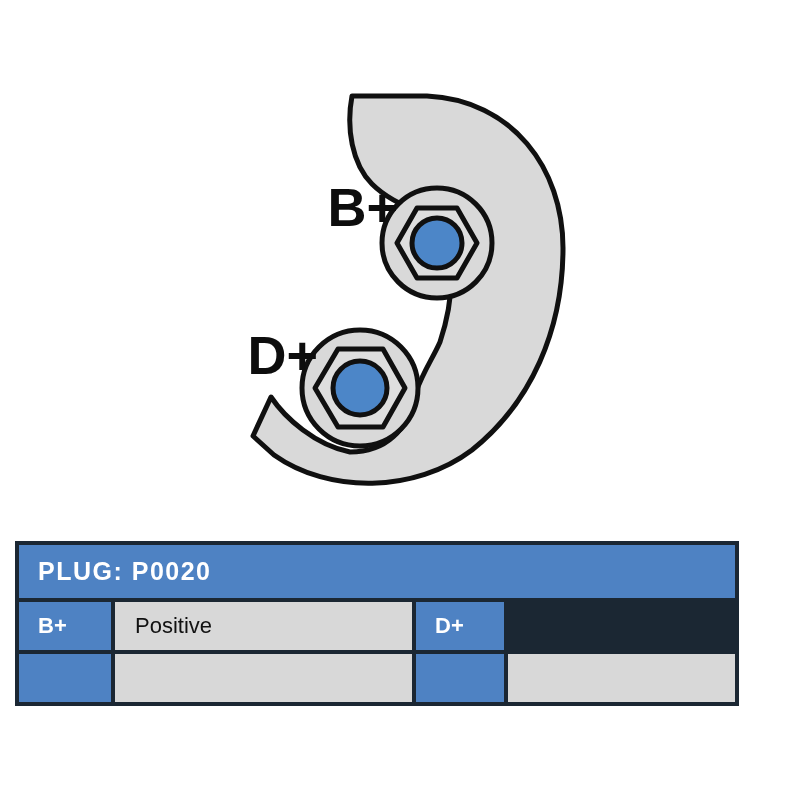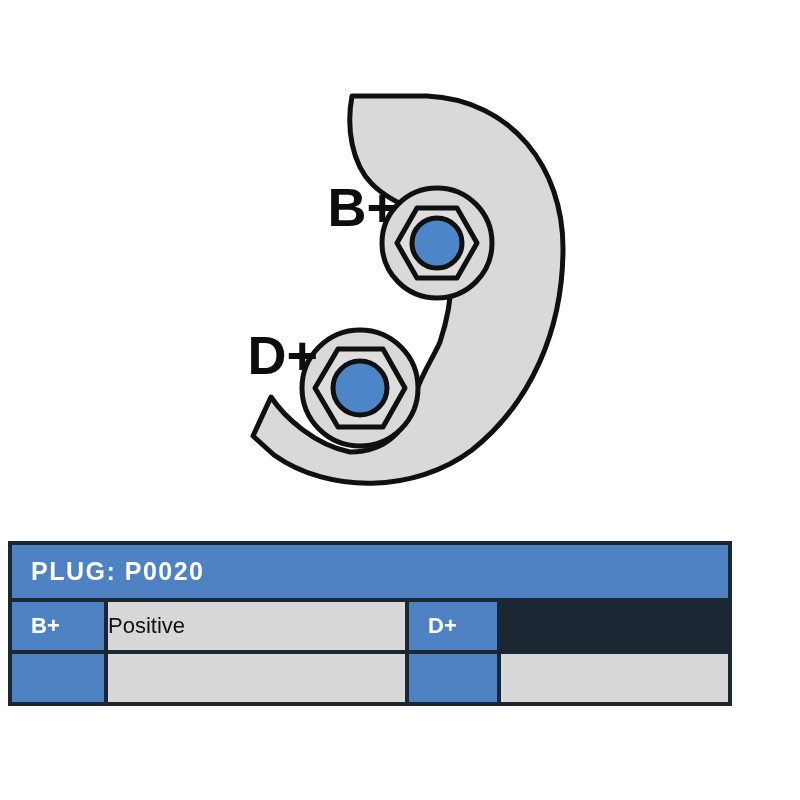--- a/index.html
+++ b/index.html
@@ -9,34 +9,34 @@
   
   .diagram-svg{position:absolute;left:0;top:0;}
   .body-shape{fill:var(--body-gray,#d9d9d9);stroke:var(--outline,#101010);stroke-width:5;stroke-linejoin:round;}
   .pad{fill:var(--body-gray,#d9d9d9);stroke:var(--outline,#101010);stroke-width:5;}
   .hex{fill:var(--hex-gray,#dedede);stroke:var(--outline,#101010);stroke-width:5;stroke-linejoin:round;}
   .term-circle{fill:var(--terminal-blue,#4c86c8);stroke:var(--outline,#101010);stroke-width:5;}
   .term-label{font-family:"Liberation Sans", sans-serif;font-size:54px;font-weight:bold;fill:#0d0d0d;}
 
   
   .plate{
-    position:absolute;left:8px;top:541px;width:724px;
+    position:absolute;left:15px;top:541px;width:724px;
     box-sizing:border-box;border:4px solid var(--table-border,#1b2733);
     background:var(--table-border,#1b2733);
     display:grid;grid-template-rows:53px 48px 48px;row-gap:4px;
   }
   .plate-header{
     background:var(--accent-blue,#4e82c3);color:var(--header-text,#ffffff);
     font-weight:bold;font-size:25px;letter-spacing:1.5px;
     display:flex;align-items:center;padding-left:19px;
   }
   .trow{display:grid;grid-template-columns:92px 297px 88px 1fr;column-gap:4px;}
   .cell{display:flex;align-items:center;}
   .cell.term{background:var(--accent-blue,#4e82c3);color:#ffffff;font-weight:bold;font-size:22px;padding-left:19px;}
-  .cell.desc{background:var(--cell-gray,#d8d8d8);color:#111111;font-size:22px;padding-left:0;}
+  .cell.desc{background:var(--cell-gray,#d8d8d8);color:#111111;font-size:22px;padding-left:20px;}
 </style>
 </head>
 <body>
 
 <div class="stage">
 
   <svg class="diagram-svg" width="800" height="530" viewBox="0 0 800 530">
 
     <path class="body-shape" d="M352,96 L427,96
          C512,100 563,168 563,248

